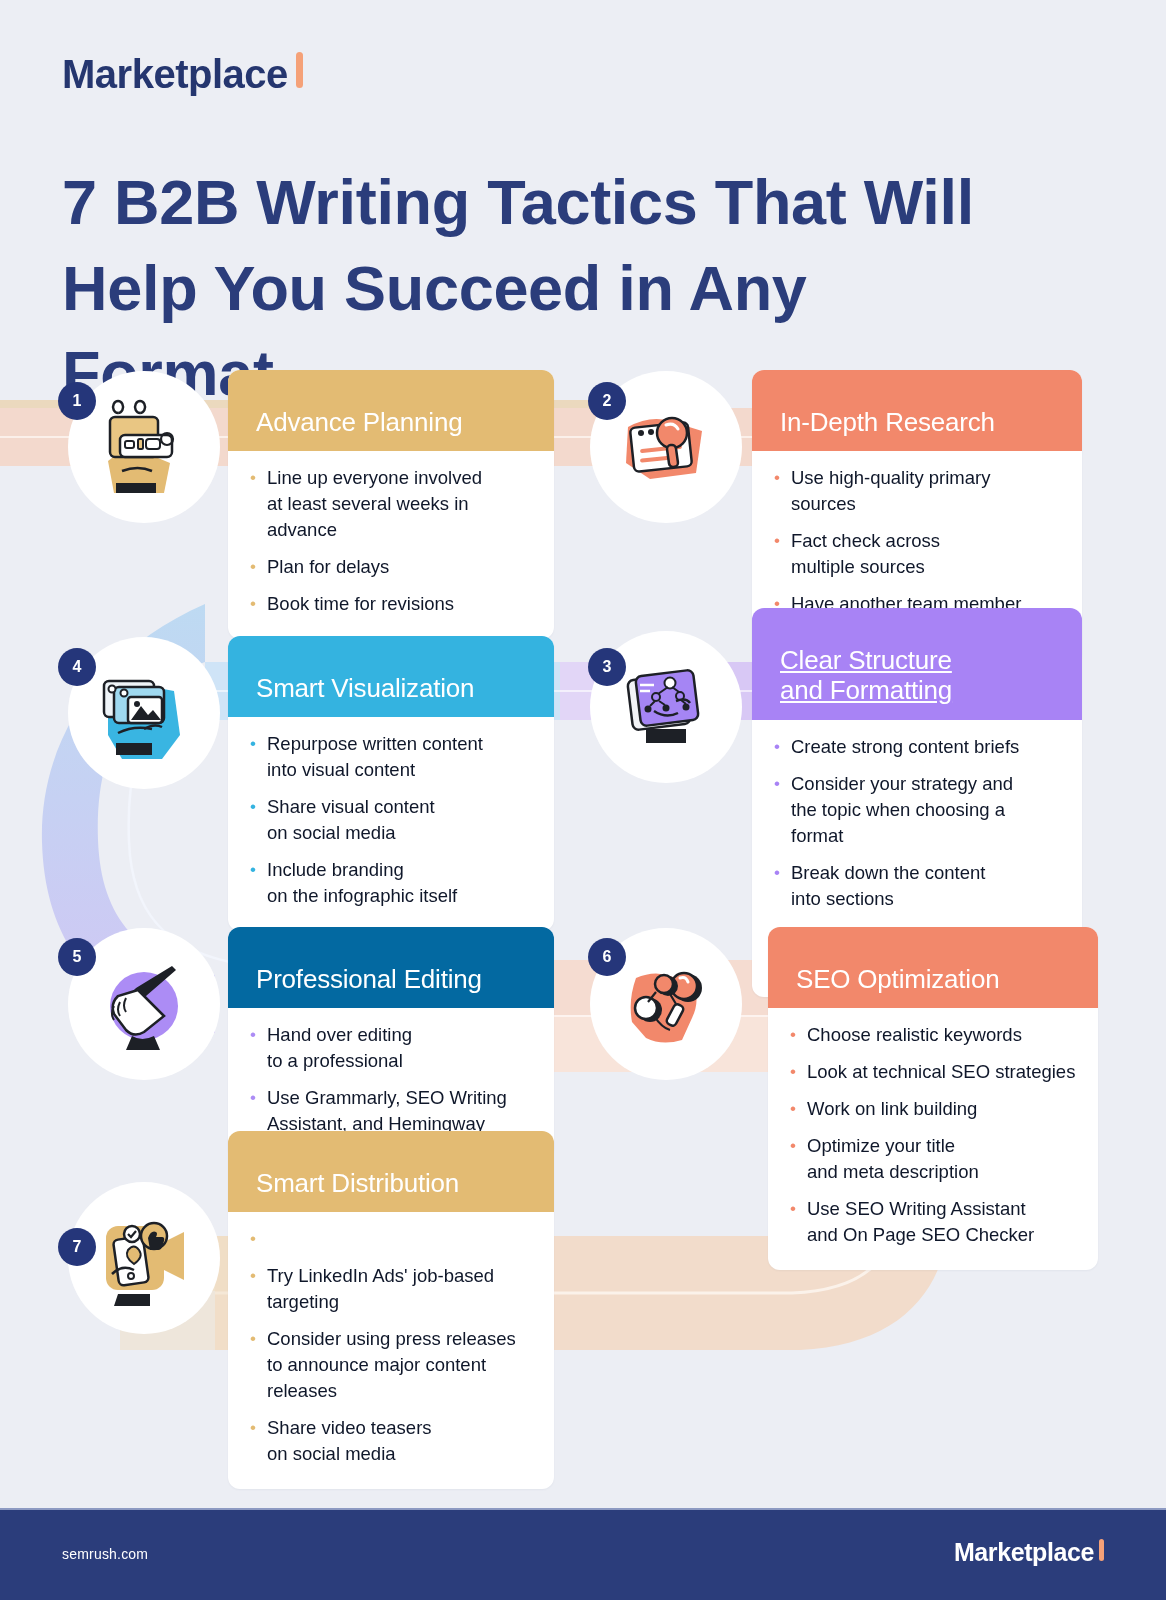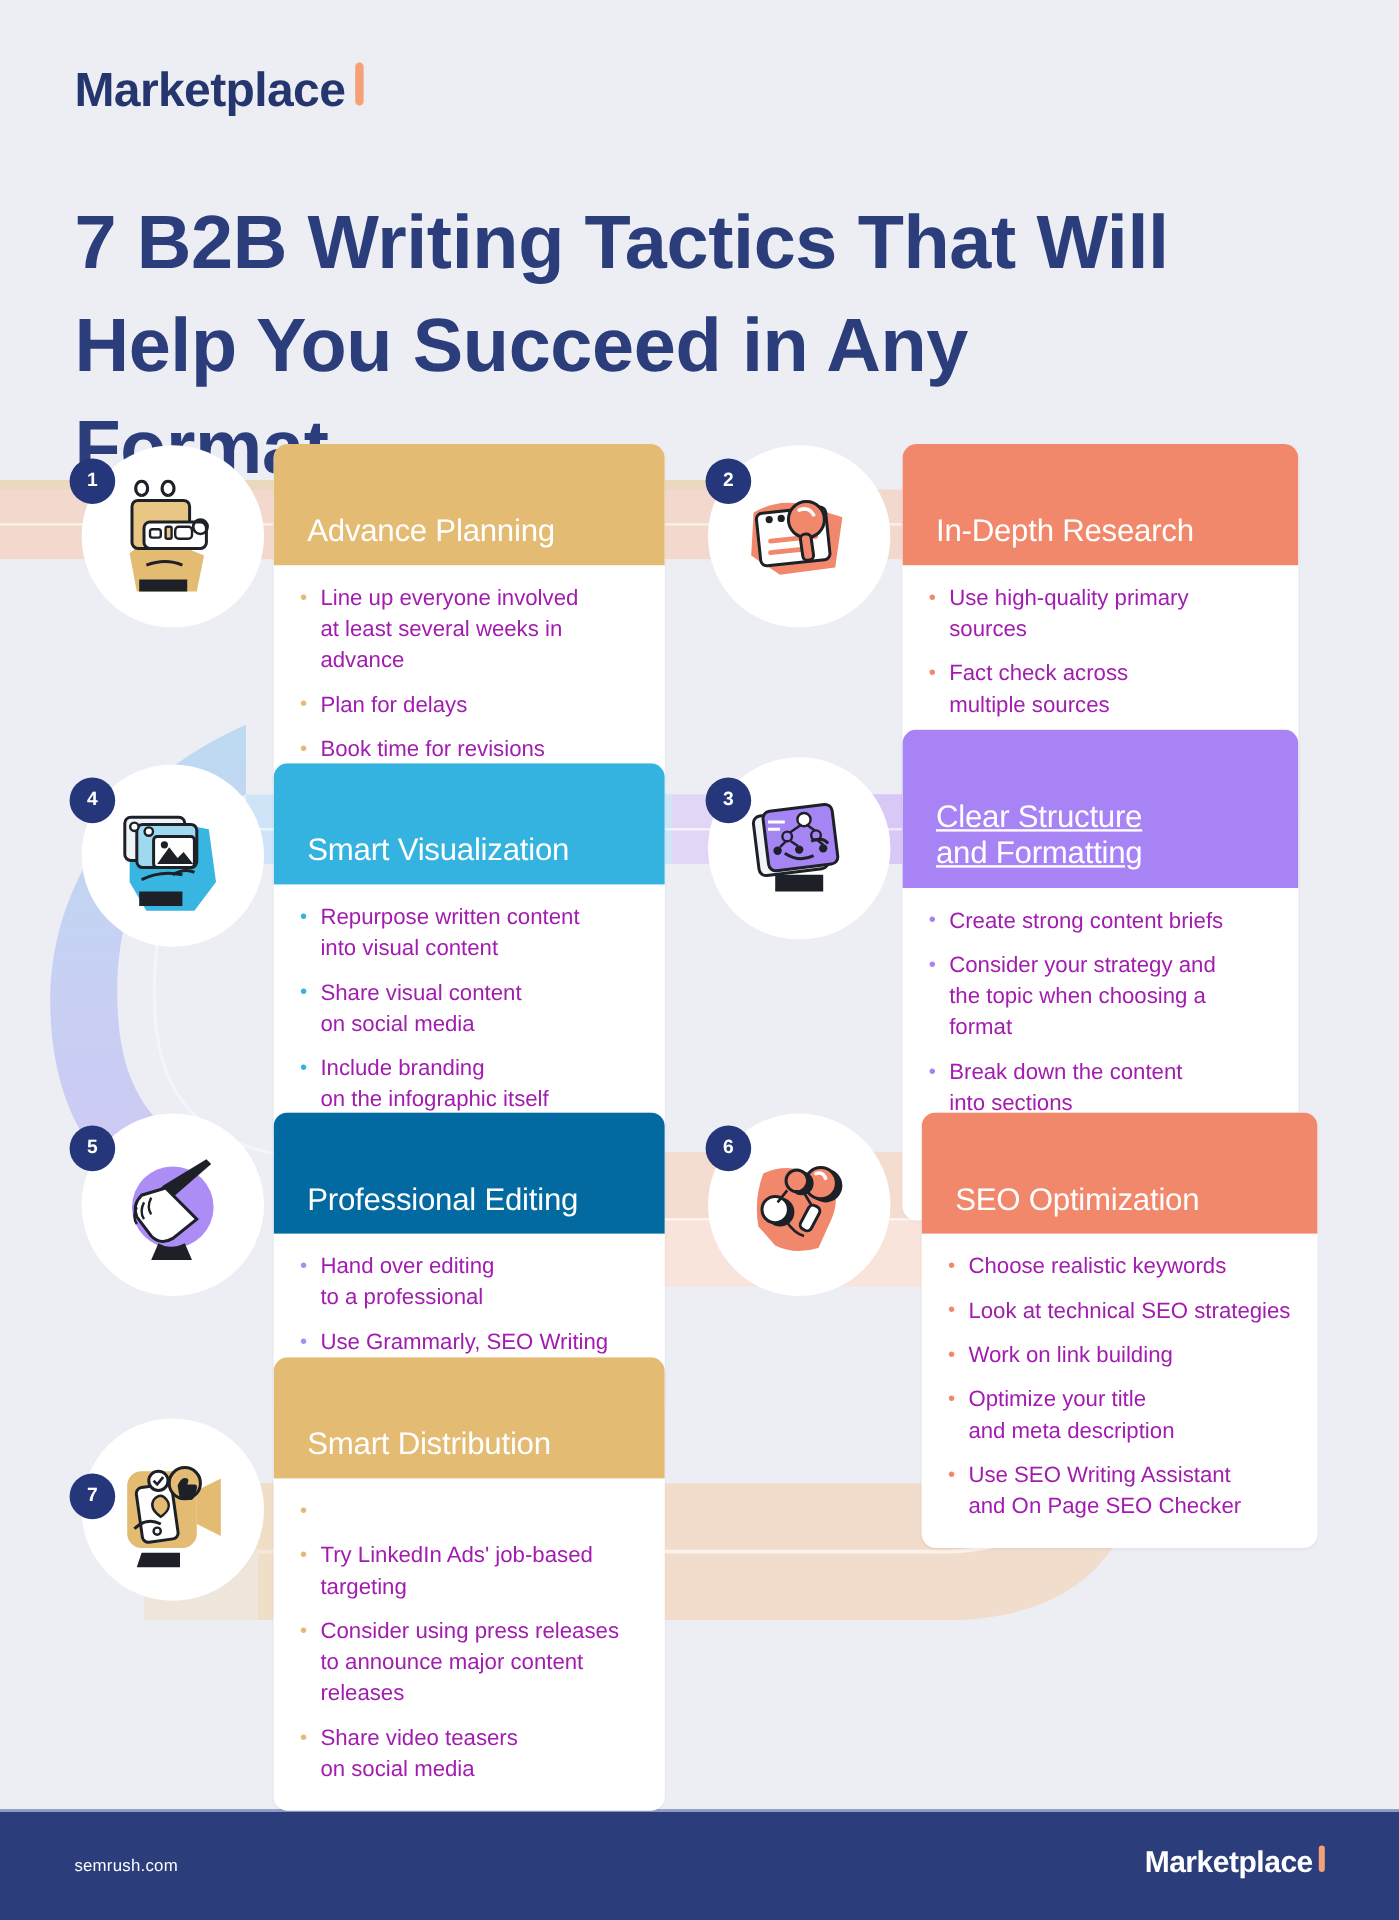--- a/index.html
+++ b/index.html
@@ -77,21 +77,21 @@
 
   .card {
     position: absolute;
     background: #ffffff;
     border-radius: 12px;
     overflow: hidden;
     z-index: 4;
     box-shadow: 0 1px 2px rgba(40,50,90,.05);
   }
   .card-head {
-    padding: 26px 22px 14px 28px;
+    padding: 6px 22px 14px 28px;
     font-size: 26px;
     line-height: 1.18;
     color: #ffffff;
     font-weight: 400;
     letter-spacing: -0.2px;
   }
   .card-body { padding: 14px 22px 20px 22px; }
   .bullet-row {
     display: flex;
     align-items: flex-start;
@@ -102,21 +102,21 @@
     flex: 0 0 auto;
     width: 10px;
     font-size: 17px;
     line-height: 26px;
     text-align: left;
     margin-right: 7px;
   }
   .btxt {
     font-size: 18.5px;
     line-height: 26px;
-    color: #a21caf;
+    color: #0f172a;
     white-space: pre-line;
   }
 
   
   .footer {
     position: absolute;
     left: 0; bottom: 0;
     width: 1166px; height: 92px;
     background: #2B3D7B;
     border-top: 2px solid #8D9AC2;

